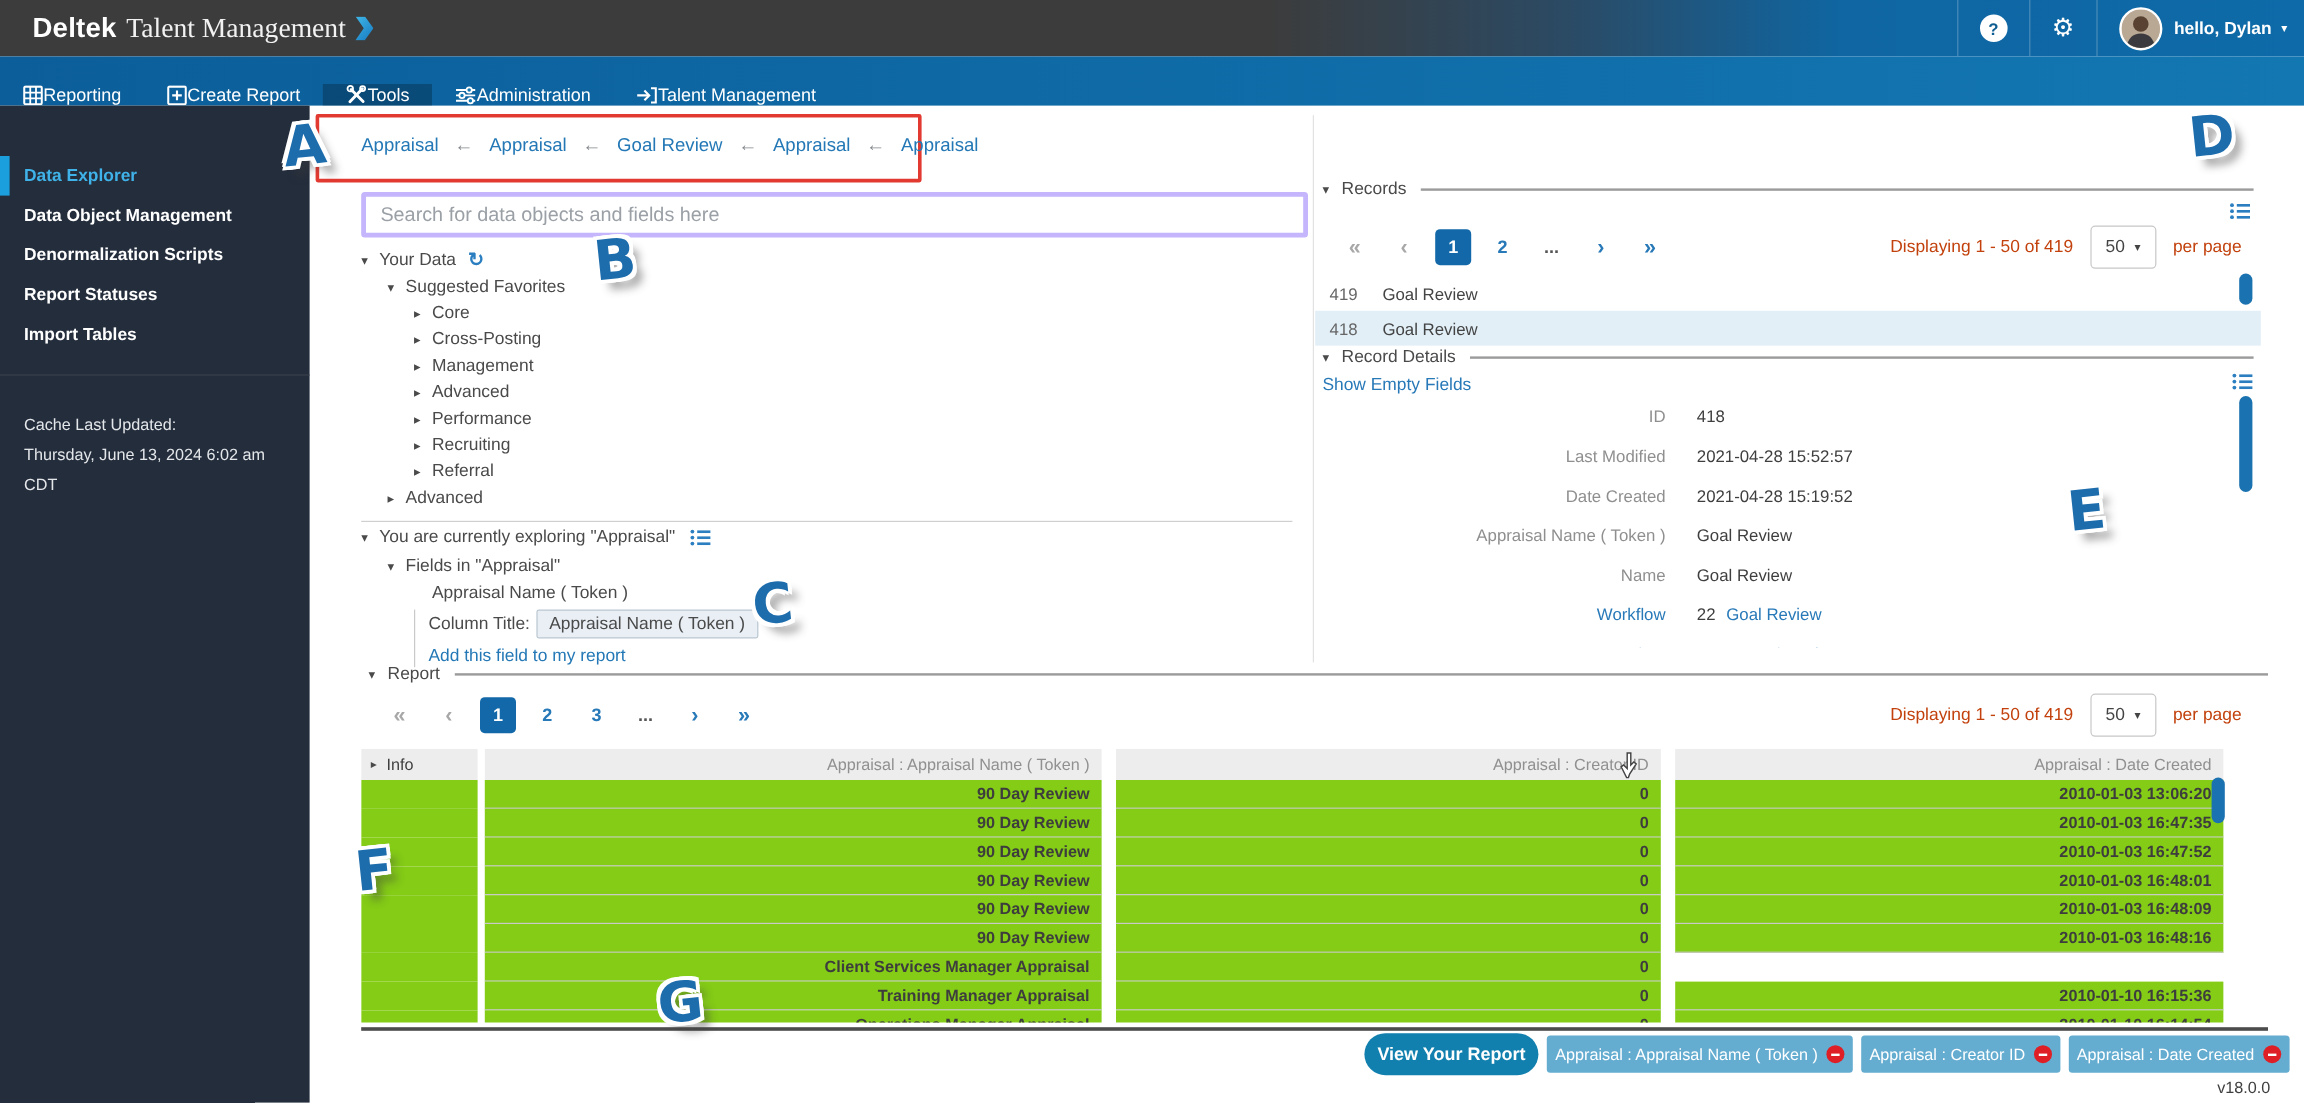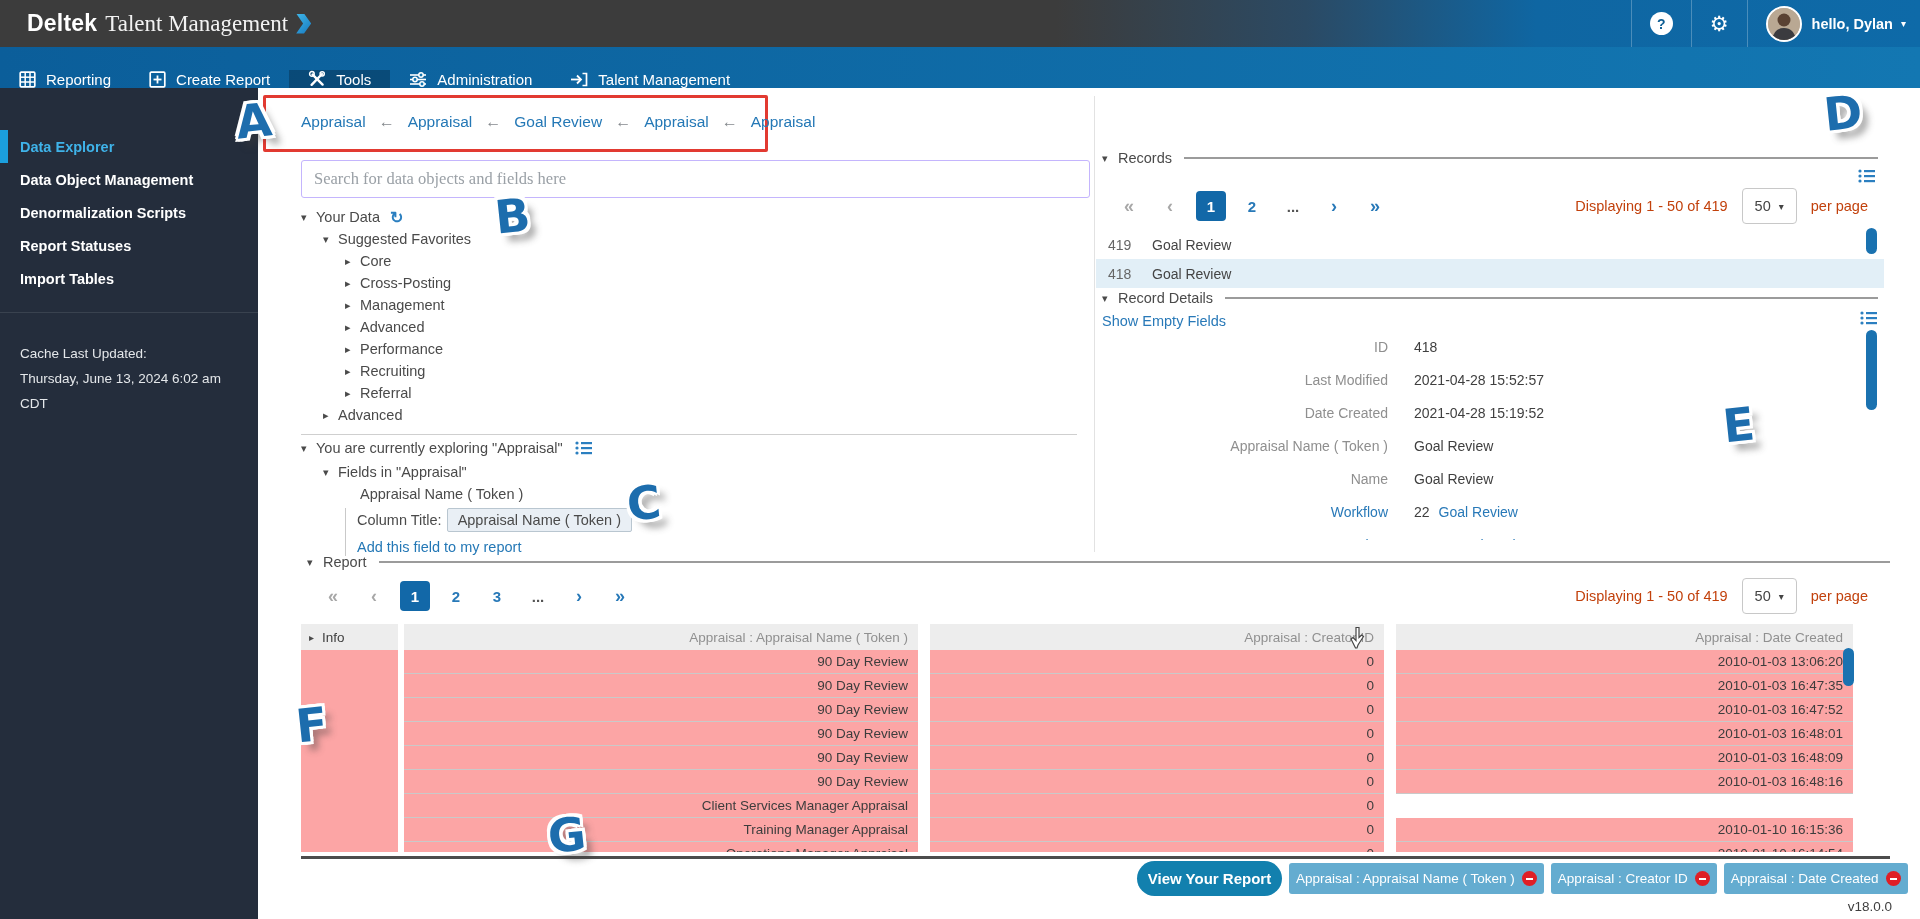--- a/index.html
+++ b/index.html
@@ -23,21 +23,21 @@
     font-weight:bold; font-size:14px; display:flex; align-items:center; justify-content:center; cursor:pointer; }
   .gear-ico { color:#fff; font-size:21px; cursor:pointer; line-height:1; }
   .avatar { width:36px; height:36px; border-radius:50%; border:2px solid #fff; overflow:hidden;
     background:#cdbfb2; margin-right:10px; cursor:pointer; }
   .user-name { color:#fff; font-size:14.5px; font-weight:bold; }
   .user-caret { color:#fff; font-size:10px; margin-left:8px; }
 
   
   .navbar { position:absolute; left:0; top:47px; width:1920px; height:41px;
     background:linear-gradient(90deg,#0b5e9a,#1377b2); display:flex; }
-  .nav-item { display:flex; align-items:center; gap:10px; padding:0 19px; color:#fff;
+  .nav-item { display:flex; align-items:center; gap:0; padding:0 19px; color:#fff;
     font-size:15px; cursor:pointer; white-space:nowrap;margin-top:23px; }
   .nav-item.active { background:rgba(0,0,0,.24); }
   .nav-item svg { display:block; }
 
   
   .sidebar { position:absolute; left:0; top:88px; width:258px; height:831px; background:#242d3c; }
   .side-items { padding-top:42px; }
   .side-item { position:relative; height:33px; display:flex; align-items:center; padding-left:20px;
     color:#fff; font-size:14.5px; font-weight:bold; cursor:pointer; }
   .side-item.active { color:#3fb3e9; }
@@ -46,22 +46,22 @@
   .cache { padding:28px 18px 0 20px; color:#e4e7ea; font-size:13.5px; line-height:25px; }
 
   
   .vdiv { position:absolute; left:1094px; top:96px; height:456px; border-left:1px solid #e2e2e2; }
   .red-box { position:absolute; left:263px; top:95px; width:505px; height:57px;
     border:3px solid #e23a31; border-radius:2px; z-index:4; }
   .breadcrumb { position:absolute; left:301px; top:113px; display:flex; align-items:center; gap:13px; z-index:5; }
   .bc-link { color:#2478b6; font-size:15.5px; cursor:pointer; }
   .bc-arrow { color:#85898d; font-size:16px; }
   .search { position:absolute; left:301px; top:160px; width:789px; height:38px;
-    border:1px solid #c4b5fd; border-radius:3px; padding:0 12px; font-size:16.5px; color:#4d7c0f;
-    font-family:Liberation Serif, serif; outline:none; }
+    border:4px solid #c4b5fd; border-radius:3px; padding:0 12px; font-size:16.5px; color:#4d7c0f;
+    font-family:Liberation Sans, sans-serif; outline:none; }
   .search::placeholder { color:#9aa0a6; }
 
   
   .tree { position:absolute; left:301px; top:206px; width:760px; }
   .tree-row { height:22px; display:flex; align-items:center; font-size:14.5px; color:#4a4a4a; cursor:pointer; }
   .tri { width:15px; color:#4a4a4a; font-size:11px; }
   .refresh-ico { color:#2b7fc0; font-size:16px; font-weight:bold; margin-left:10px; }
   .tree-div { position:absolute; left:301px; top:434px; width:776px; border-top:1px solid #cfcfcf; }
 
   .explore-row { position:absolute; left:301px; top:440px; display:flex; align-items:center;
@@ -114,23 +114,23 @@
   .rtable { position:absolute; left:301px; top:624px; width:1552px; height:228px; overflow:hidden; }
   .thead, .trow { display:flex; }
   .tc { flex:none; }
   .c-info { width:97px; }
   .g1 { width:6px; } .g2 { width:12px; }
   .c-name { width:514px; } .c-creator { width:454px; } .c-date { width:457px; }
   .thead .tc { background:#ededed; height:26px; display:flex; align-items:center;
     justify-content:flex-end; padding-right:10px; color:#909090; font-size:13.5px; cursor:pointer; }
   .thead .c-info { justify-content:flex-start; padding-left:8px; color:#3f3f3f; }
   .thead .c-info .tri { width:13px; font-size:10px; }
-  .trow .tc { background:#fca5a5; height:24px; display:flex; align-items:center;
+  .trow .tc { background:#84cc16; height:24px; display:flex; align-items:center;
     justify-content:flex-end; padding-right:10px; color:#3d3d3d; font-size:13.5px;
-    border-bottom:1px solid #c9c9c9; }
+    border-bottom:1px solid #c9c9c9;font-weight:bold; }
   .trow .c-info { border-bottom-color:transparent; }
 
   
   .foot-div { position:absolute; left:301px; top:856px; width:1589px; border-top:3px solid #4c4c4c; }
   .view-btn { position:absolute; left:1137px; top:861px; width:145px; height:35px; border-radius:18px;
     background:#1280ae; color:#fff; font-weight:bold; font-size:15px; border:none; cursor:pointer;
     font-family:"Liberation Sans", sans-serif; }
   .chips { position:absolute; left:1289px; top:863px; display:flex; gap:7px; }
   .chip { background:#64acd0; border-radius:3px; height:31px; display:flex; align-items:center;
     padding:0 7px; color:#fff; font-size:13.5px; cursor:pointer; white-space:nowrap; }

